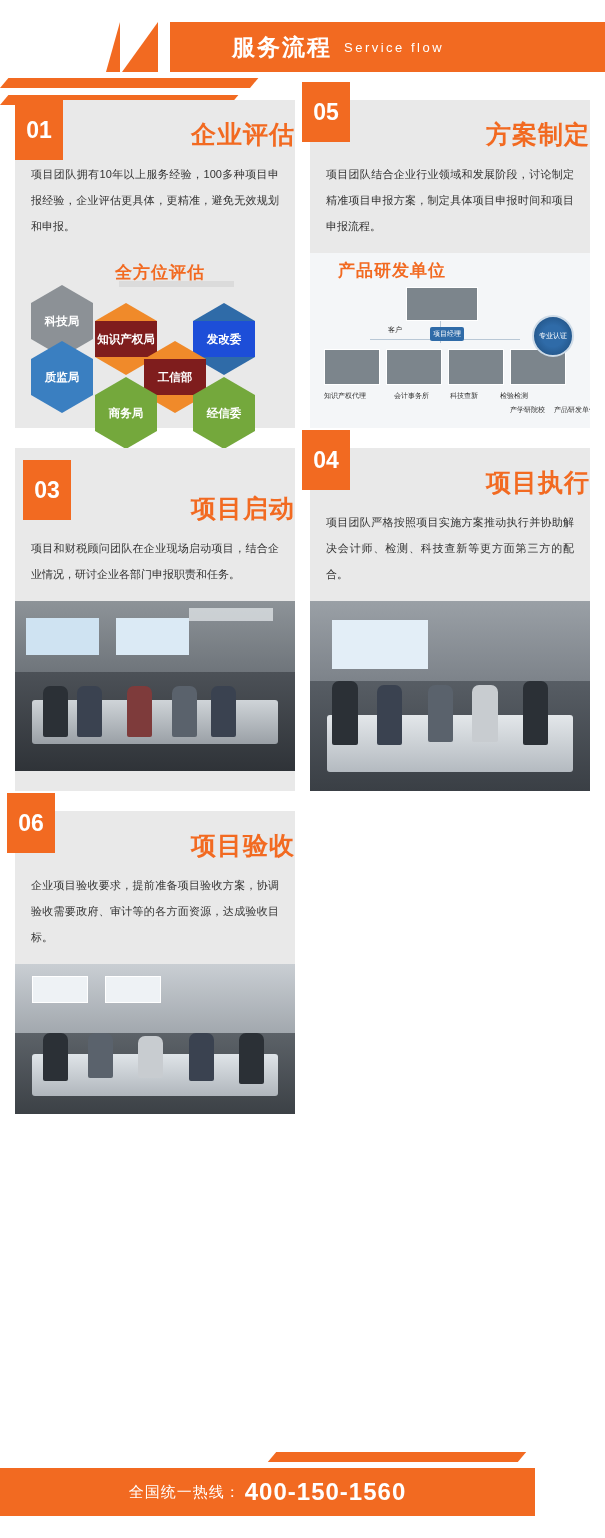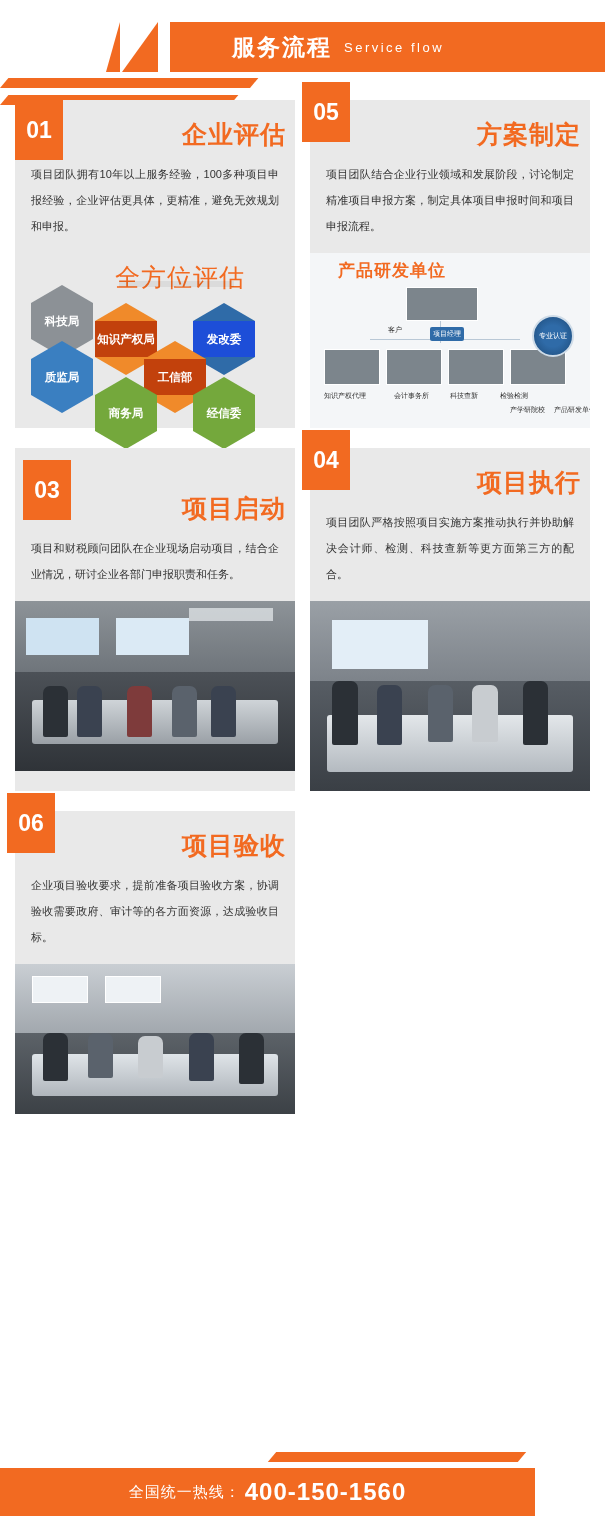--- a/index.html
+++ b/index.html
@@ -107,21 +107,21 @@
   .badge.inset { left: 8px; top: 8px; }
 
   .card-title {
     color: #f26a21;
     font-size: 25px;
     font-weight: bold;
     letter-spacing: 1px;
     text-align: center;
     padding: 18px 0 10px 0;
   }
-  .card-title.tright { text-align: right; padding-right: 9px; }
+  .card-title.tright { text-align: right; padding-right: 0; }
 
   .card-body {
     color: #333;
     font-size: 11px;
     line-height: 26px;
     padding: 0 16px 14px 16px;
     text-align: justify;
   }
 
   
@@ -170,30 +170,30 @@
   .hex:before, .hex:after {
     content: ""; position: absolute; left: 0; width: 0;
     border-left: 31px solid transparent;
     border-right: 31px solid transparent;
   }
   .hex:before { bottom: 100%; border-bottom: 18px solid currentColor; }
   .hex:after  { top: 100%; border-top: 18px solid currentColor; }
   .hex span { position: relative; z-index: 2; }
   .hex-gray  { background:#8c9196; color:#8c9196; }
   .hex-blue  { background:#3a7fc1; color:#3a7fc1; }
-  .hex-orange{ background:#c2410c; color:#f08a2a; }
+  .hex-orange{ background:#7f1d1d; color:#f08a2a; }
   .hex-green { background:#74a83c; color:#74a83c; }
   .hex-dblue { background:#1d4ed8; color:#2f6ba8; }
   .hex span { color: #fff; }
   .hex-title {
     position: absolute;
     left: 100px; top: 6px;
     color: #f26a21;
-    font-size: 25px;
-    font-weight: normal;
+    font-size: 17px;
+    font-weight: bold;
     letter-spacing: 1px;
   }
   .hex-title-shadow {
     position: absolute;
     left: 104px; top: 26px;
     width: 115px; height: 6px;
     background: rgba(0,0,0,.06);
   }
 
   

